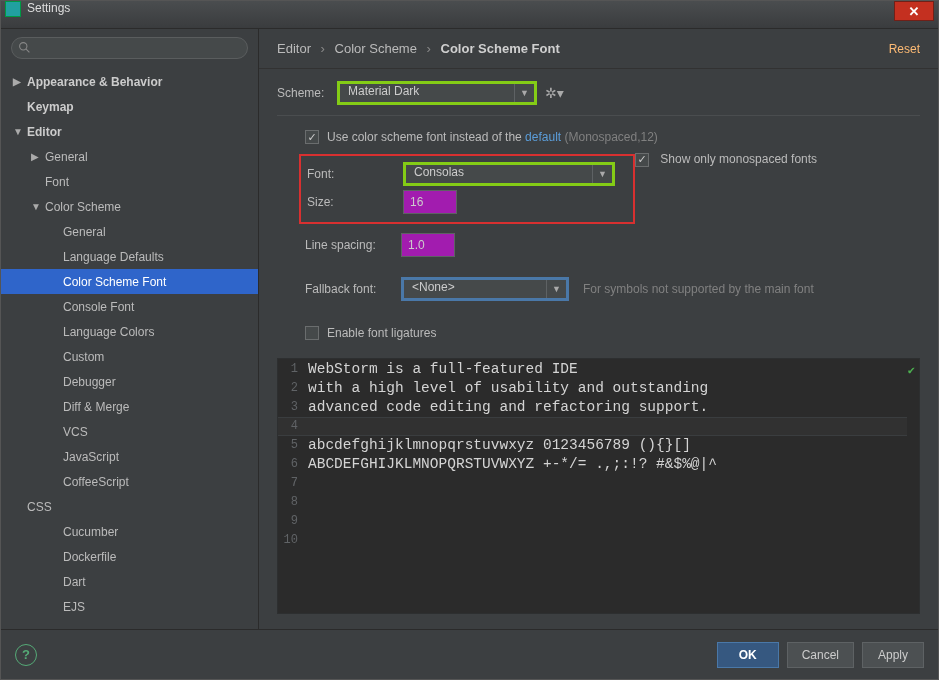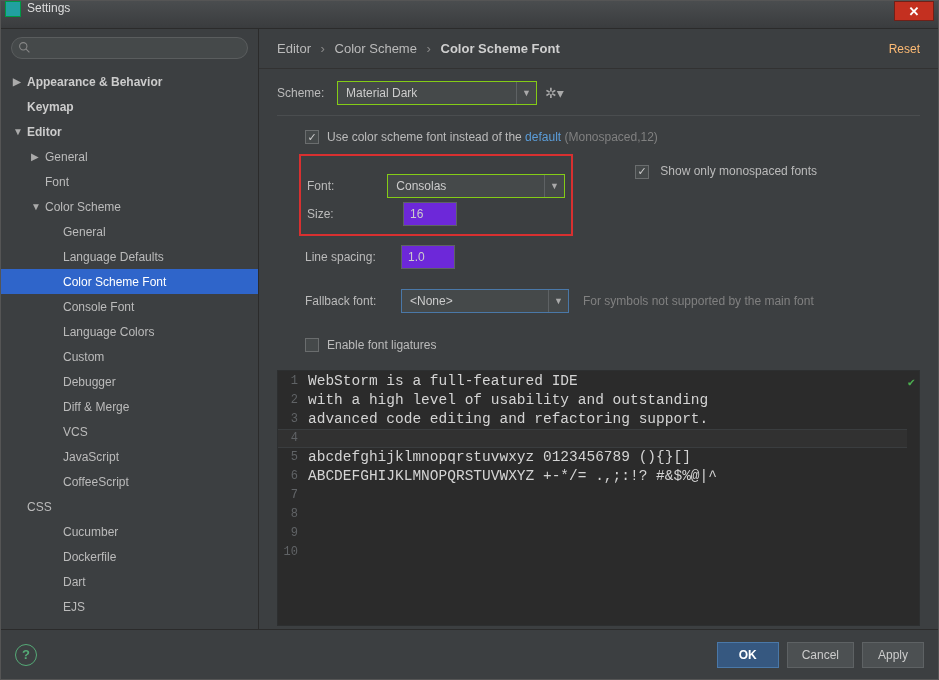--- a/index.html
+++ b/index.html
@@ -25,33 +25,33 @@
 .arrow { width:10px; display:inline-block; margin-right:4px; color:#aaa; font-size:10px; }
 .content { flex:1; display:flex; flex-direction:column; min-width:0; background:#3c3f41; }
 .crumbbar { display:flex; align-items:center; height: 40px; padding: 0 18px; border-bottom: 1px solid #323232; }
 .crumbs { flex:1; color:#bbbbbb; font-size: 13px; }
 .crumbs .sep { color:#888; margin: 0 6px; }
 .crumbs .last { font-weight:bold; color:#d0d0d0; }
 .reset { color:#fdba74; font-size:12px; cursor:pointer; }
 .mainpane { flex:1; overflow:auto; padding: 12px 18px 10px 18px; }
 .row { display:flex; align-items:center; margin-bottom: 10px; }
 .lbl { color:#bbbbbb; }
-.select { display:flex; align-items:center; background:#45494a; border:1px solid #84cc16; height:24px; }
+.select { display:flex; align-items:flex-start; background:#45494a; border:3px solid #84cc16; height:24px; }
 .select .stext { flex:1; padding: 0 8px; color:#ccc; }
 .select .sbtn { width: 20px; height: 100%; border-left:1px solid #5e6264; display:flex; align-items:center; justify-content:center; color:#aaa; font-size:9px; }
 .gear { margin-left:8px; color:#aaa; font-size:14px; }
 .chk { width:14px; height:14px; border:1px solid #6a6d6e; background:#45494a; display:inline-flex; align-items:center; justify-content:center; margin-right:8px; }
 .chk.on::after { content:"✓"; color:#ccc; font-size:11px; line-height:1; }
 .link { color:#5b9dd9; }
 .dim { color:#808080; }
 .inset { padding-left: 28px; }
 .formrow { display:flex; align-items:center; height: 30px; }
 .formrow .flabel { width: 96px; color:#bbb; }
-.numbox { background:#6d28d9; border:1px solid #5e6264; height:24px; width:54px; color:#ccc; padding:0 6px; display:flex; align-items:center; }
-.redbox { border:2px solid #d83030; padding: 16px 6px 6px 6px; margin: 4px 0 6px -6px; width: 274px; }
+.numbox { background:#a21caf; border:1px solid #5e6264; height:24px; width:54px; color:#ccc; padding:0 6px; display:flex; align-items:center; }
+.redbox { border:2px solid #d83030; padding: 4px 6px 6px 6px; margin: 4px 0 6px -6px; width: 336px; }
 .redbox .formrow { height: 28px; }
 .hint { color:#808080; margin-left: 14px; font-size:12px; }
 .preview { margin-top: 10px; border:1px solid #2d2f30; background:#2b2b2b; font-family: Consolas, "Courier New", monospace; font-size: 14.5px; line-height: 19px; color:#d4d4d4; height: 256px; position:relative; overflow:hidden; }
 .preview .gutter { position:absolute; left:0; top:0; bottom:0; width:26px; text-align:right; color:#606366; padding: 1px 6px 0 0; font-size:12px; line-height:19px; }
 .preview .code { position:absolute; left:30px; right:18px; top:0; bottom:0; padding: 1px 0 0 0; white-space:pre; }
 .preview .ok { position:absolute; right:4px; top:3px; color:#4caf50; font-size:12px; }
 .curline { position:absolute; left:0; right:12px; top: 58px; height:19px; background: rgba(255,255,255,0.03); border-top:1px solid #3a3d3f; border-bottom:1px solid #3a3d3f; }
 .footer { height: 50px; border-top: 1px solid #2b2b2b; display:flex; align-items:center; padding: 0 14px; }
 .helpbtn { width:22px; height:22px; border-radius:11px; border:1px solid #5a7; color:#5a7; display:flex; align-items:center; justify-content:center; font-weight:bold; font-size:13px; }
 .spacer { flex:1; }

